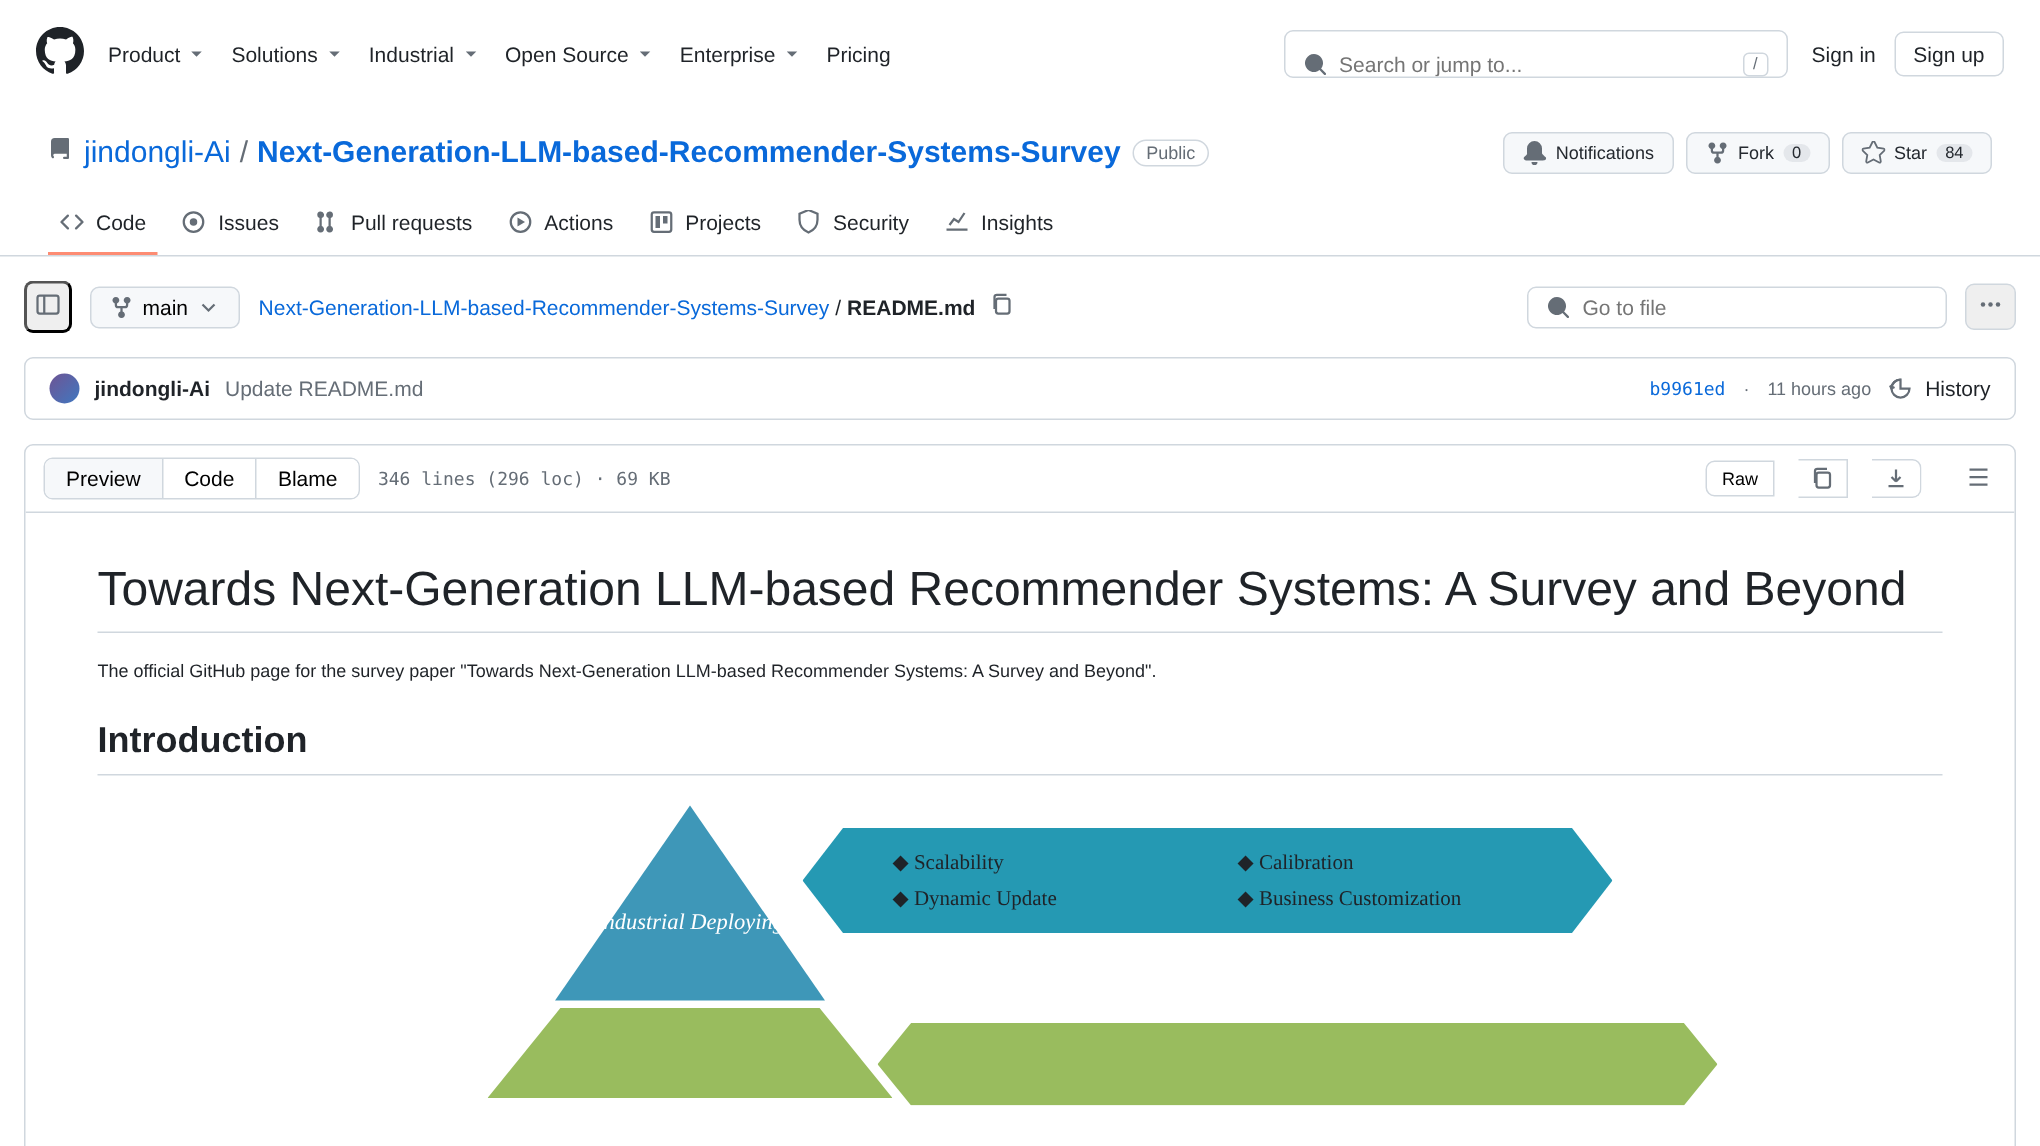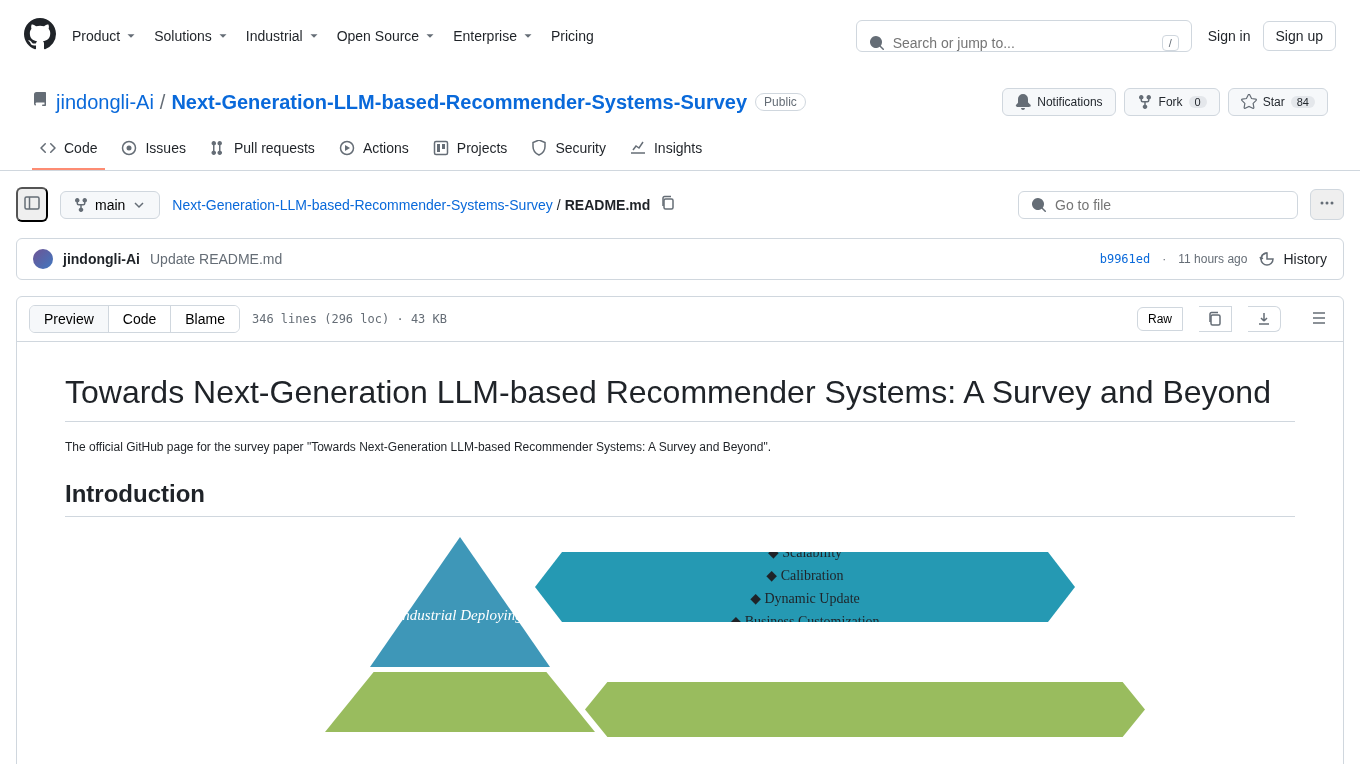--- a/index.html
+++ b/index.html
@@ -87,21 +87,21 @@
     .readme p { font-size: 12px; margin: 16px 0; line-height: 1.5; }
     .readme h2 { font-size: 24px; font-weight: 600; margin: 24px 0 16px; padding-bottom: 8px; border-bottom: 1px solid #d0d7de; }
     
     
     .diagram { display: flex; justify-content: center; margin-top: 20px; }
     .pyramid-group { position: relative; width: 860px; height: 200px; }
     .pyramid-top { position: absolute; left: 120px; top: 0; width: 0; height: 0; border-left: 90px solid transparent; border-right: 90px solid transparent; border-bottom: 130px solid #3e97b8; }
     .pyramid-top-label { position: absolute; left: 145px; top: 70px; color: #fff; font-style: italic; font-family: Georgia, serif; font-size: 15px; text-align: center; width: 130px; }
     .pyramid-mid { position: absolute; left: 75px; top: 135px; width: 270px; height: 60px; background: #99bc5e; clip-path: polygon(18% 0, 82% 0, 100% 100%, 0 100%); }
     .banner1 { position: absolute; left: 285px; top: 15px; width: 540px; height: 70px; background: #2599b3; clip-path: polygon(0 50%, 5% 0, 95% 0, 100% 50%, 95% 100%, 5% 100%); display: flex; align-items: center; padding: 0 60px; }
-    .banner1-items { display: grid; grid-template-columns: 1fr; gap: 6px 40px; width: 100%; text-align: center; }
+    .banner1-items { display: grid; grid-template-columns: 1fr 1fr; gap: 6px 40px; width: 100%; }
     .banner1-items span { font-family: Georgia, serif; font-size: 14px; color: #1f2328; white-space: nowrap; }
     .banner2 { position: absolute; left: 335px; top: 145px; width: 560px; height: 55px; background: #99bc5e; clip-path: polygon(0 50%, 4% 0, 96% 0, 100% 50%, 96% 100%, 4% 100%); }
   </style>
 </head>
 <body>
 
 <header class="header">
   <a href="#" class="logo">
     <svg viewBox="0 0 16 16">
         <path d="M8 0C3.58 0 0 3.58 0 8c0 3.54 2.29 6.53 5.47 7.59.4.07.55-.17.55-.38 0-.19-.01-.82-.01-1.49-2.01.37-2.53-.49-2.69-.94-.09-.23-.48-.94-.82-1.13-.28-.15-.68-.52-.01-.53.63-.01 1.08.58 1.23.82.72 1.21 1.87.87 2.33.66.07-.52.28-.87.51-1.07-1.78-.2-3.64-.89-3.64-3.95 0-.87.31-1.59.82-2.15-.08-.2-.36-1.02.08-2.12 0 0 .67-.21 2.2.82.64-.18 1.32-.27 2-.27.68 0 1.36.09 2 .27 1.53-1.04 2.2-.82 2.2-.82.44 1.1.16 1.92.08 2.12.51.56.82 1.27.82 2.15 0 3.07-1.87 3.75-3.65 3.95.29.25.54.73.54 1.48 0 1.07-.01 1.93-.01 2.2 0 .21.15.46.55.38A8.013 8.013 0 0016 8c0-4.42-3.58-8-8-8z"></path>
@@ -295,21 +295,21 @@
   </div>
 </div>
 
 <div class="file-container">
   <div class="file-header">
     <div class="view-toggle">
       <button class="view-tab active">Preview</button>
       <button class="view-tab">Code</button>
       <button class="view-tab">Blame</button>
     </div>
-    <span class="file-info">346 lines (296 loc) · 43 KB</span>
+    <span class="file-info">346 lines (296 loc) · 69 KB</span>
     <div class="file-actions">
       <button class="raw-btn">Raw</button>
       <button class="icon-btn">
           <svg viewBox="0 0 16 16">
             <rect x="4" y="4" width="9" height="10" rx="1.5" fill="none" stroke="#656d76" stroke-width="1.5"></rect>
             <path d="M3 11V3a1.5 1.5 0 011.5-1.5H11" fill="none" stroke="#656d76" stroke-width="1.5"></path>
           </svg>
         </button>
       <button class="icon-btn">
           <svg viewBox="0 0 16 16">

